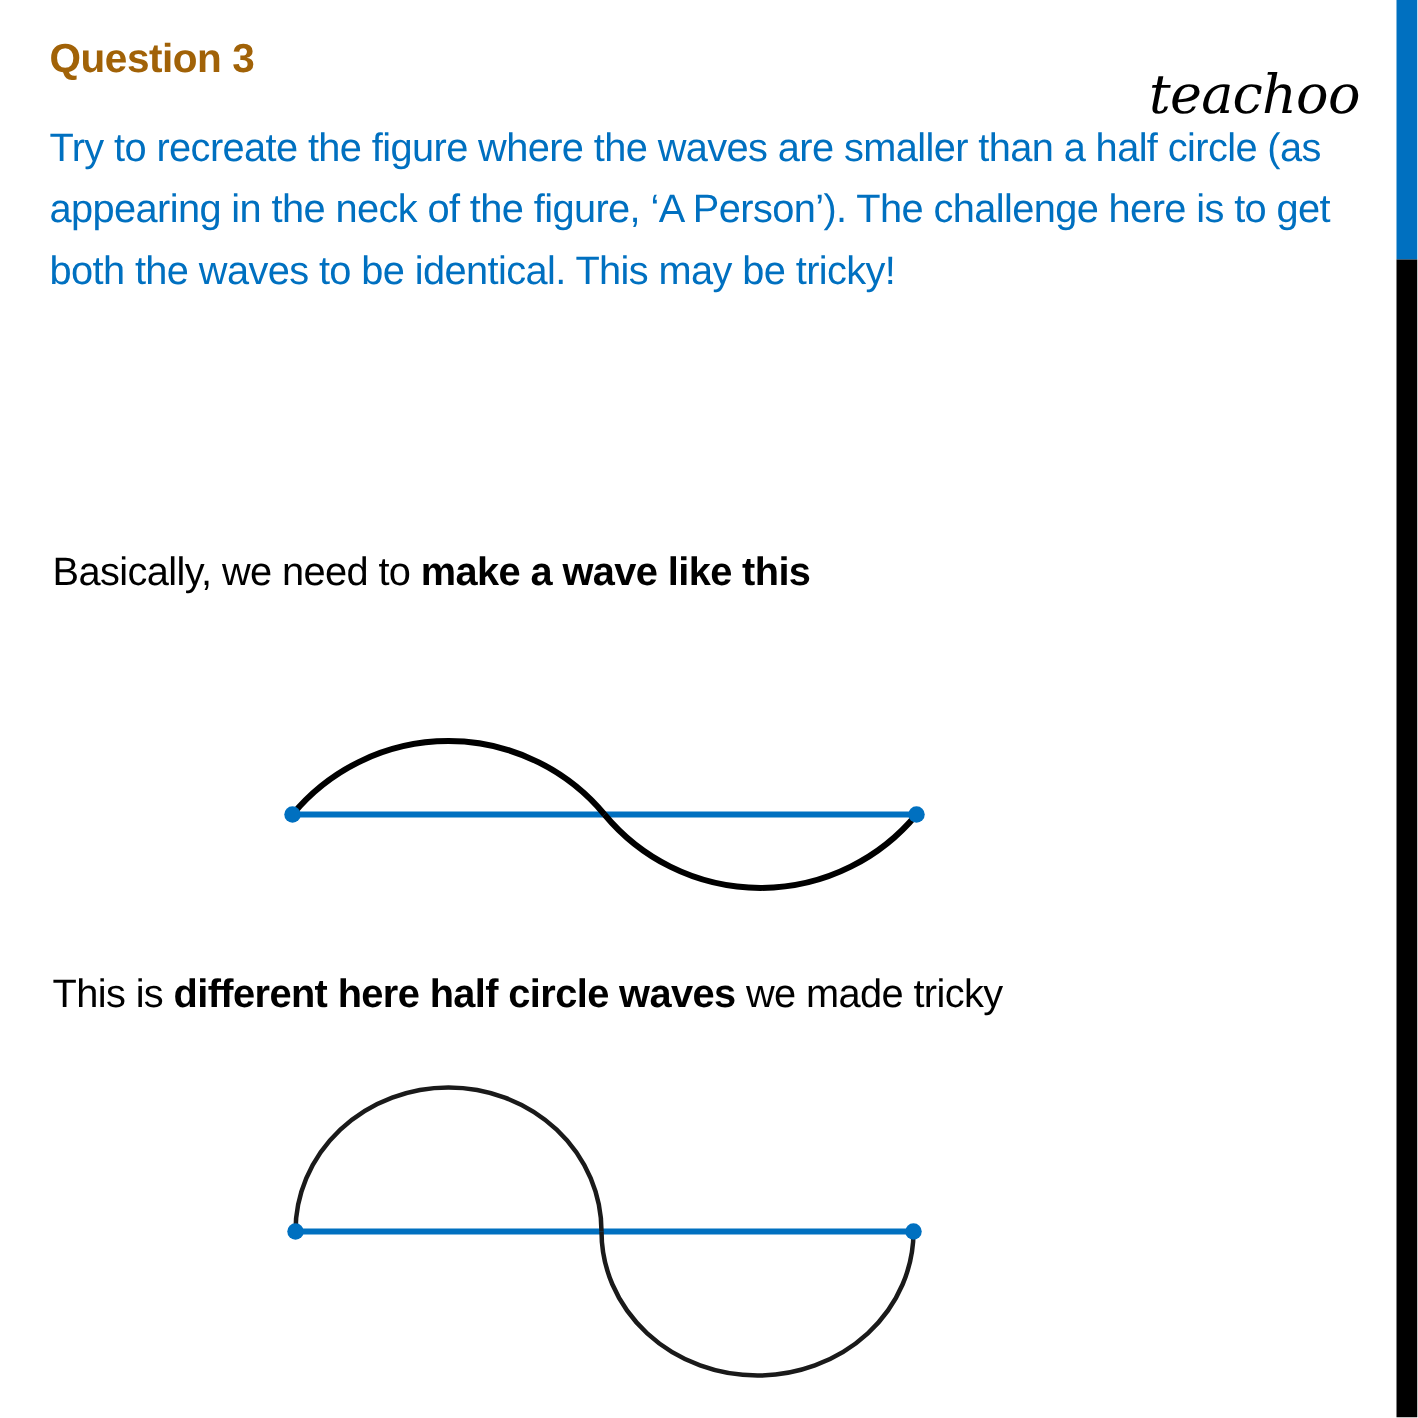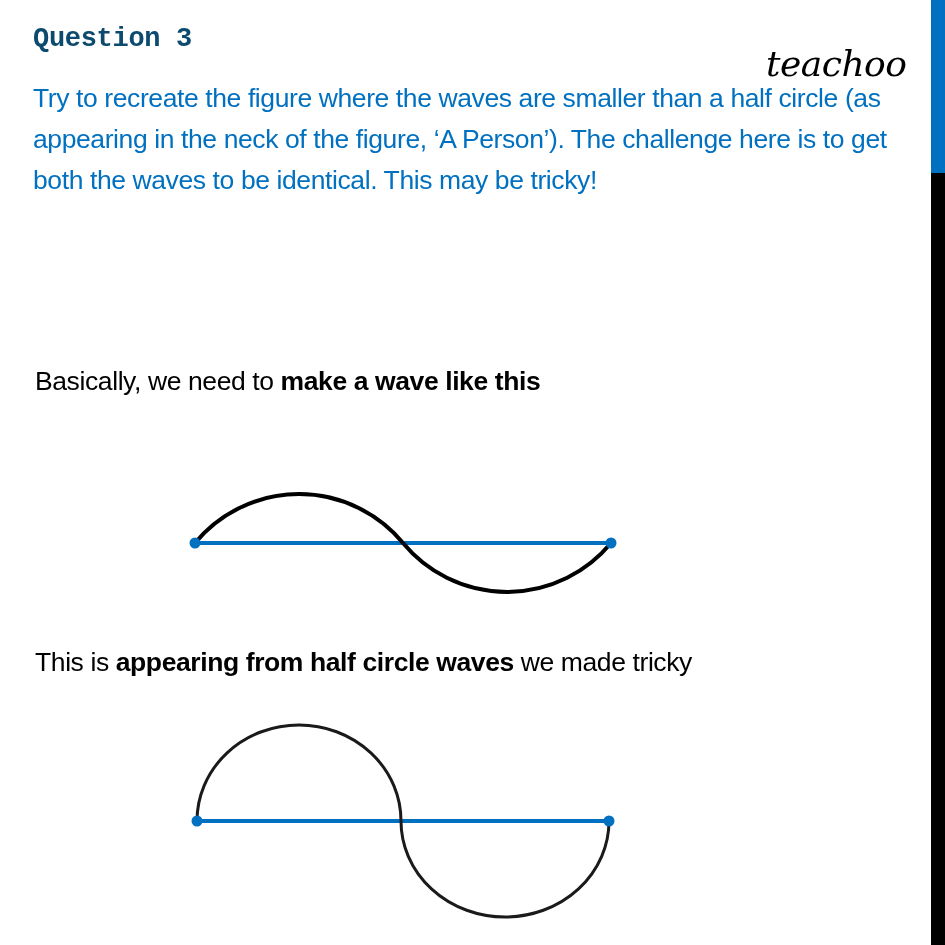--- a/index.html
+++ b/index.html
@@ -29,23 +29,22 @@
       width: 14px;
       height: 772px;
       background: #000000;
     }
     .question-title {
       position: absolute;
       left: 33px;
       top: 24px;
       font-size: 27px;
       font-weight: bold;
-      color: #0c4a6e;
+      color: #a16207;
       letter-spacing: -0.3px;
-      font-family: Liberation Mono, monospace;
     }
     .brand-logo {
       position: absolute;
       left: 766px;
       top: 14px;
       font-family: "DejaVu Serif", serif;
       font-style: italic;
       font-weight: normal;
       font-size: 36px;
       color: #000;
@@ -105,13 +104,13 @@
 
   <g>
     <line x1="197" y1="821" x2="609" y2="821" stroke="#0070c0" stroke-width="4"></line>
     <path d="M 197 821 A 102 96 0 0 1 401 821" fill="none" stroke="#1a1a1a" stroke-width="3"></path>
     <path d="M 401 821 A 104 96 0 0 0 609 821" fill="none" stroke="#1a1a1a" stroke-width="3"></path>
     <circle cx="197" cy="821" r="5.5" fill="#0070c0"></circle>
     <circle cx="609" cy="821" r="5.5" fill="#0070c0"></circle>
   </g>
 </svg>
 
-<div class="statement statement-2"><span>This is </span><b>appearing from half circle waves</b><span> we made tricky</span></div>
+<div class="statement statement-2"><span>This is </span><b>different here half circle waves</b><span> we made tricky</span></div>
 
 </body></html>

